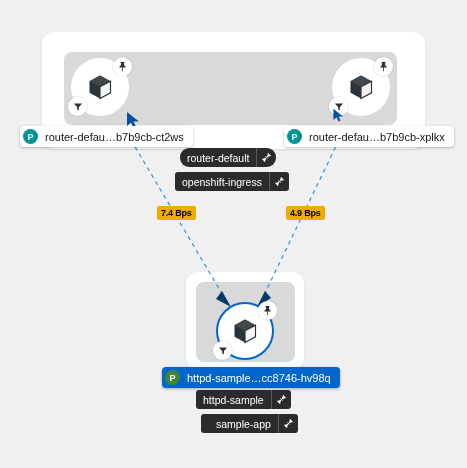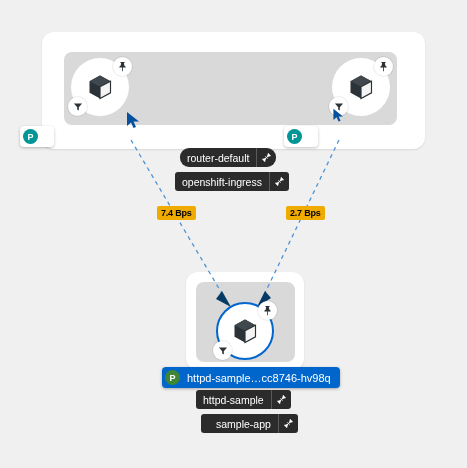--- a/index.html
+++ b/index.html
@@ -204,24 +204,26 @@
 
   <svg class="cursor" style="left:126px;top:111px;" width="16" height="20" viewBox="0 0 16 20">
     <path d="M1 1 L1 15 L5 11.5 L7.5 17 L10 16 L7.5 10.5 L13 10.5 Z" fill="#06519e"></path>
   </svg>
   <svg class="cursor" style="left:332px;top:108px;" width="14" height="16" viewBox="0 0 16 20">
     <path d="M1 1 L1 15 L5 11.5 L7.5 17 L10 16 L7.5 10.5 L13 10.5 Z" fill="#06519e"></path>
   </svg>
 
   <div class="pod-label" style="left:20px;top:126px;">
     <span class="pchip">P</span>
+    <span>router-defau…b7b9cb-ct2ws</span>
   </div>
 
   <div class="pod-label" style="left:284px;top:126px;">
     <span class="pchip">P</span>
+    <span>router-defau…b7b9cb-xplkx</span>
   </div>
 
   <div class="pod-label selected" style="left:162px;top:367px;">
     <span class="pchip">P</span>
     <span>httpd-sample…cc8746-hv98q</span>
   </div>
 
   <div class="tag" style="left:180px;top:148px;border-radius:9px;">
     <span class="tag-text">router-default</span>
     <span class="tag-btn">
@@ -260,15 +262,15 @@
     <span class="tag-btn">
       <svg width="11" height="11" viewBox="0 0 16 16">
         <path d="M10.6 1.6 L14.4 5.4 L12.9 6.9 L11.9 5.9 L9.9 7.9 L8.1 6.1 L10.1 4.1 L9.1 3.1 Z" fill="#ffffff"></path>
         <path d="M5.4 14.4 L1.6 10.6 L3.1 9.1 L4.1 10.1 L6.1 8.1 L7.9 9.9 L5.9 11.9 L6.9 12.9 Z" fill="#ffffff"></path>
         <path d="M6.4 6.4 L9.6 9.6" stroke="#ffffff" stroke-width="1.3"></path>
       </svg>
     </span>
   </div>
 
   <div class="bw" style="left:157px;top:206px;">7.4 Bps</div>
-  <div class="bw" style="left:286px;top:206px;">2.7 Bps</div>
+  <div class="bw" style="left:286px;top:206px;">4.9 Bps</div>
 
 </div>
 
 </body></html>

